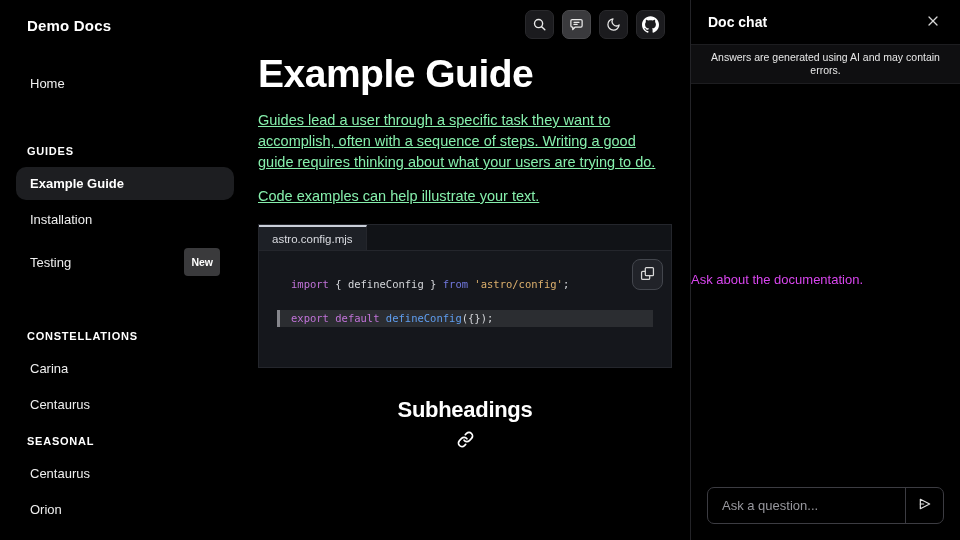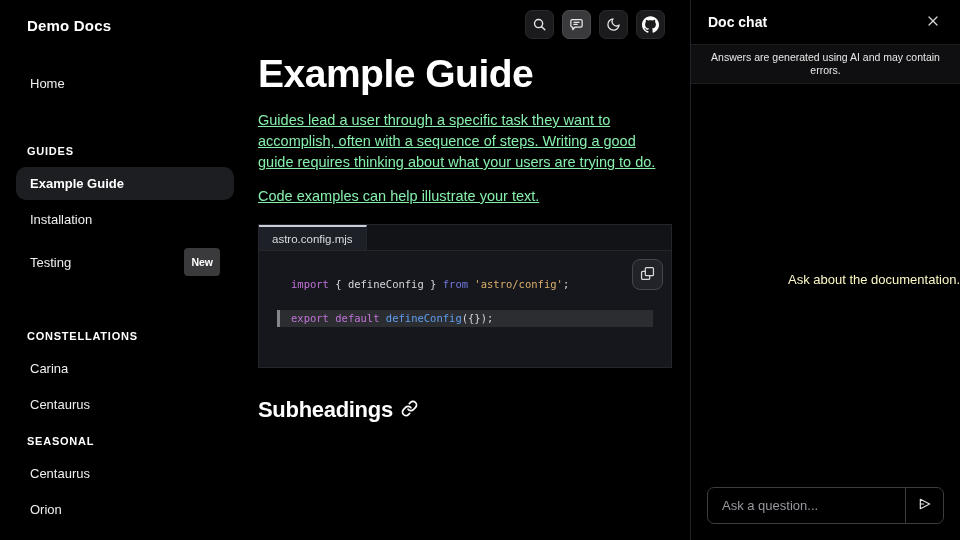--- a/index.html
+++ b/index.html
@@ -46,21 +46,21 @@
   .content { width:414px; }
   h1.page-title { font-size:39px; font-weight:700; margin:53px 0 0; letter-spacing:-.5px; line-height:42px; }
   p.body-text { font-size:14.5px; line-height:21px; color:#86efac; margin:15px 0 0;text-decoration:underline; }
   .h2row {
     display:flex; align-items:center; gap:10px; width:fit-content;
     margin-top:43px; padding-bottom:13px; border-bottom:1px solid #2c2c2e; position:relative;
   }
   .h2row::after { content:""; position:absolute; left:0; bottom:-1px; width:42px; height:2px; background:#b9b9b9; }
   .h2row h2 { font-size:25px; font-weight:700; margin:0; letter-spacing:-.3px; }
   .desc { margin-top:13px !important; }
-  .h3row { display:flex; align-items:center; gap:8px; margin-top:29px; }
+  .h3row { display:flex; align-items:center; gap:8px; margin-top:29px;flex-direction:column; }
   .h3row h3 { font-size:22px; font-weight:700; margin:0; letter-spacing:-.3px; }
   .link-icon { color:#fff; flex:none; }
 
   
   .code-frame { margin-top:17px; }
   .code-tabbar { background:#111317; border:1px solid #24262c; border-bottom:none; display:flex; height:26px; }
   .code-tab {
     background:#1d2026; color:#d9dbe0; font-size:11.5px; padding:0 13px;
     display:flex; align-items:center; border-top:2px solid #c9ced8;
     border-right:1px solid #24262c; cursor:default;
@@ -80,21 +80,21 @@
 
   
   .chat { width:270px; flex:none; border-left:1px solid #232327; display:flex; flex-direction:column; }
   .chat-header { height:44px; flex:none; padding:0 17px; display:flex; align-items:center; justify-content:space-between; }
   .chat-title { font-size:14px; font-weight:700; }
   .close-btn { background:none; border:none; color:#d6d6d6; cursor:pointer; padding:2px; display:flex; }
   .chat-banner {
     flex:none; background:#0f0f11; border-top:1px solid #1d1d20; border-bottom:1px solid #1d1d20;
     padding:6px 6px; font-size:10.5px; text-align:center; color:#e8e8e8; line-height:13px;
   }
-  .chat-body { flex:1; display:flex; align-items:center; justify-content:flex-end; font-size:13px; color:#fef9c3; }
+  .chat-body { flex:1; display:flex; align-items:center; justify-content:flex-start; font-size:13px; color:#d946ef; }
   .chat-footer { flex:none; padding:13px 16px 16px; }
   .ask-row { display:flex; align-items:stretch; border:1px solid #3c3c42; border-radius:7px; height:37px; overflow:hidden; background:#000; }
   .ask-input {
     flex:1; min-width:0; background:transparent; border:none; outline:none;
     color:#eee; font-size:13px; padding:0 14px; font-family:"Liberation Sans", sans-serif;
   }
   .ask-input::placeholder { color:#98989e; }
   .send-btn {
     width:38px; flex:none; border:none; border-left:1px solid #3c3c42;
     background:transparent; color:#e2e2e2; display:flex; align-items:center; justify-content:center; cursor:pointer;

